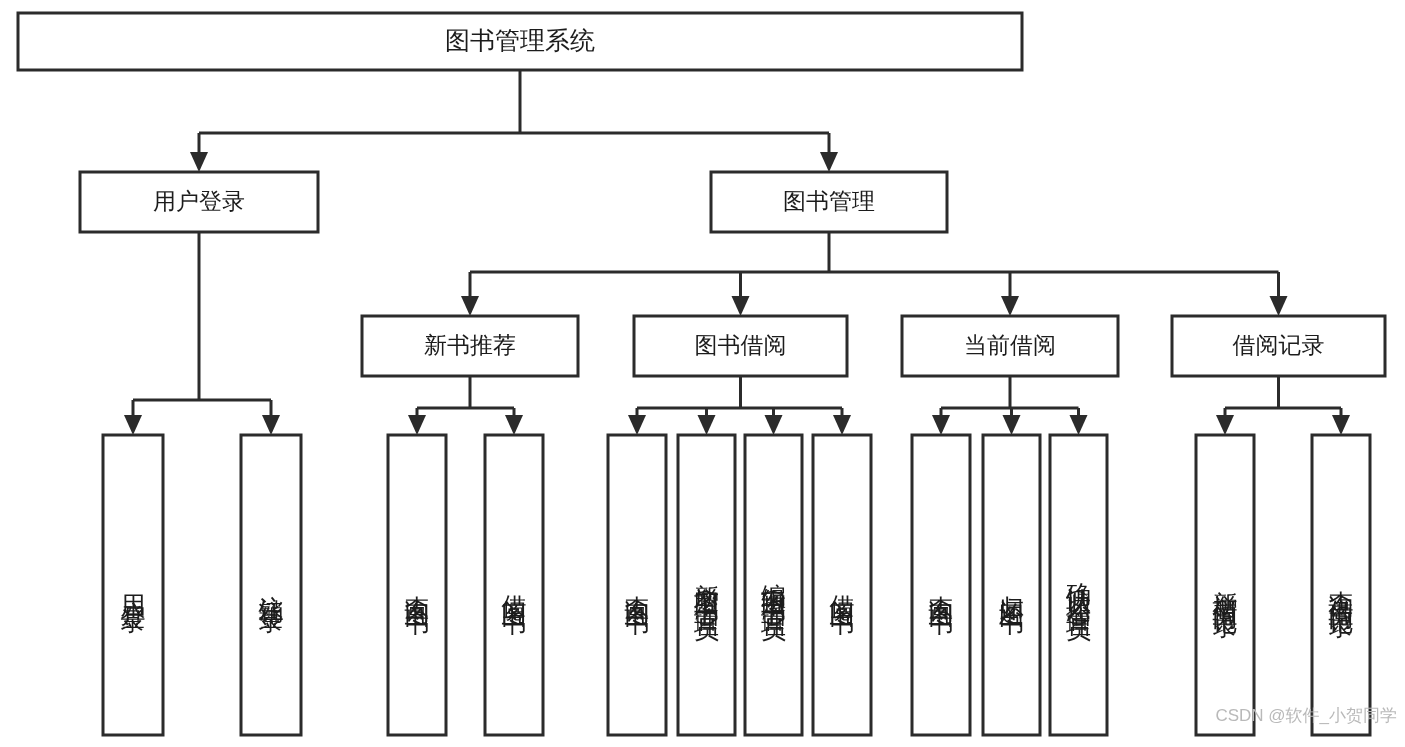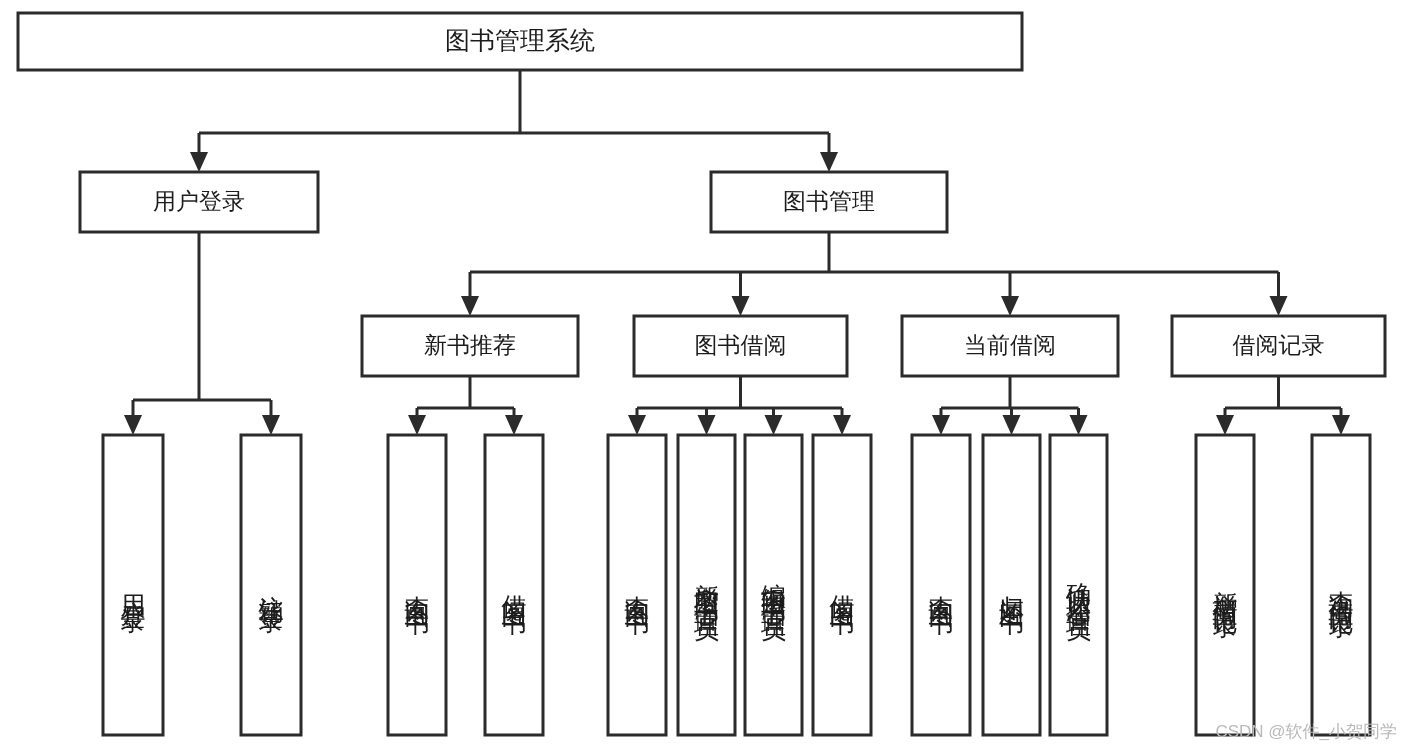--- a/index.html
+++ b/index.html
@@ -16,21 +16,21 @@
     font-family:"Liberation Sans","DejaVu Sans",sans-serif;
     fill:#1c1c1c;
     text-anchor:middle;
     dominant-baseline:middle;
   }
   .lvl0-label{font-size:25px;}
   .lvl1-label{font-size:23px;}
   .lvl2-label{font-size:23px;}
   .watermark{
     position:absolute;
-    right:8px;bottom:4px;
+    right:8px;bottom:20px;
     font-family:"Liberation Sans","DejaVu Sans",sans-serif;
     font-size:17px;
     color:#b9b9b9;
     white-space:nowrap;
     user-select:none;
   }
 </style>
 </head>
 <body>
 

